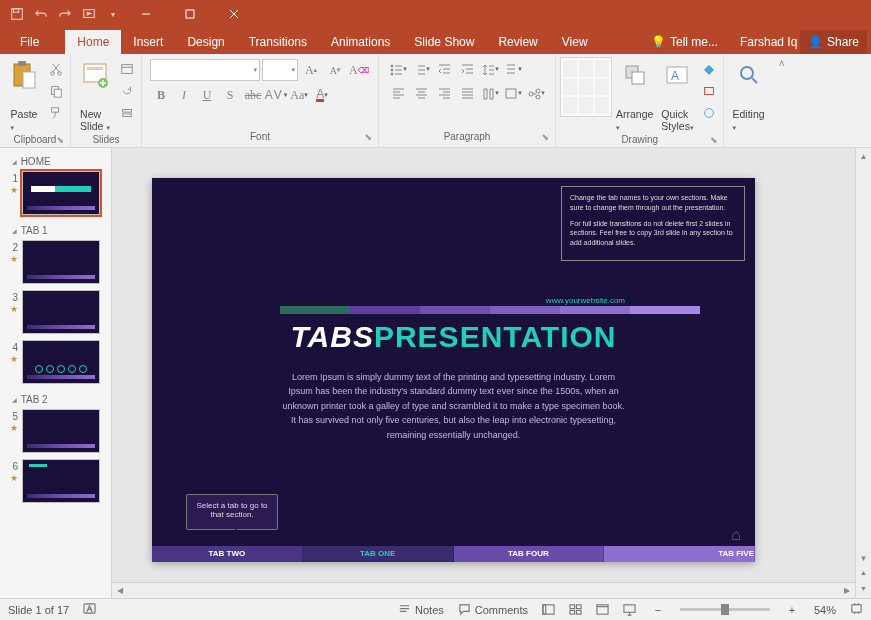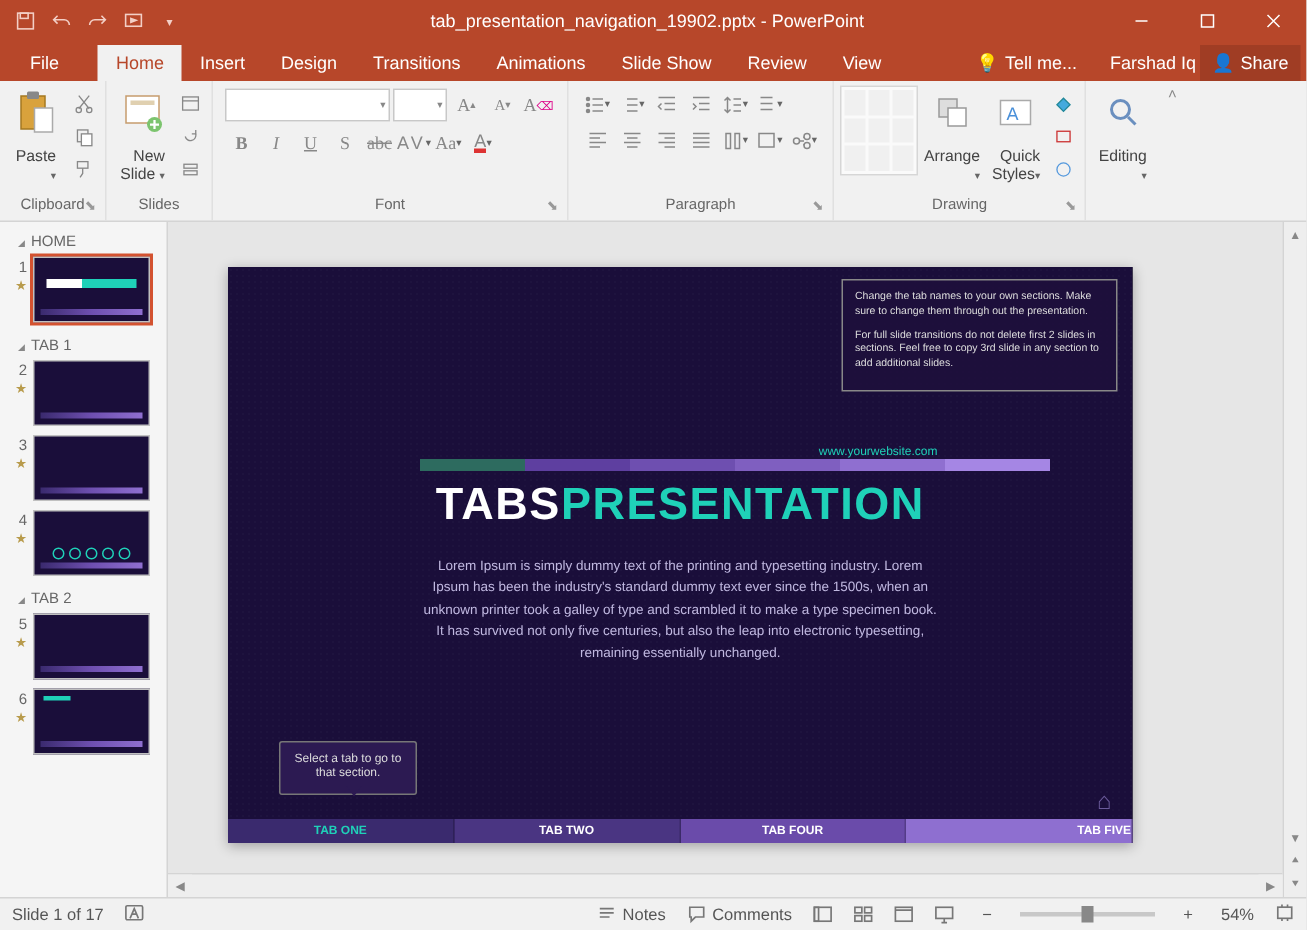--- a/index.html
+++ b/index.html
@@ -27,21 +27,21 @@
 
 
 .ribbon { height:94px; background:#f1f1f1; border-bottom:1px solid #d4d4d4; display:flex; font-size:11px; color:#444; }
 .group { display:flex; flex-direction:column; border-right:1px solid #e0e0e0; padding:3px 4px 0; }
 .group-body { flex:1; display:flex; align-items:flex-start; }
 .group-label { height:16px; text-align:center; font-size:10px; color:#666; position:relative; }
 .group-label .launcher { position:absolute; right:2px; top:1px; font-size:9px; color:#999; }
 
 .bigbtn { display:flex; flex-direction:column; align-items:center; justify-content:flex-start; padding:2px 4px; min-width:38px; cursor:pointer; }
 .bigbtn .icon { width:32px; height:32px; display:flex; align-items:center; justify-content:center; }
-.bigbtn .lbl { font-size:10.5px; margin-top:8px; line-height:1.1; text-align:right; }
+.bigbtn .lbl { font-size:10.5px; margin-top:18px; line-height:1.1; text-align:left; }
 .dd { font-size:7px; color:#666; }
 
 .stack { display:flex; flex-direction:column; gap:2px; padding-top:2px; margin-left:2px; }
 .smallbtn { width:20px; height:20px; display:flex; align-items:center; justify-content:center; border:none; background:none; cursor:pointer; }
 .smallbtn svg { width:14px; height:14px; }
 
 .font-row { display:flex; align-items:center; gap:2px; }
 .font-sel { height:22px; border:1px solid #c8c8c8; background:#fff; font-size:11px; padding:0 14px 0 4px; color:#888; position:relative; }
 .font-sel .arr { position:absolute; right:2px; top:6px; font-size:7px; }
 .toolrow { display:flex; gap:1px; align-items:center; margin-top:4px; }
@@ -75,21 +75,21 @@
 .slideframe { position:absolute; left:40px; top:30px; width:603px; height:384px; background:#000; box-shadow:0 2px 8px rgba(0,0,0,.3);padding-left:12px; }
 .slide { position:absolute; inset:0; background:#1a0e3a; background-image:radial-gradient(rgba(255,255,255,.02) 1px,transparent 1px); background-size:4px 4px; color:#fff; }
 
 
 .note-box { position:absolute; top:8px; right:10px; width:184px; background:rgba(30,15,60,.9); border:1px solid #888; padding:6px 8px; font-size:7px; line-height:1.4; color:#ddd; }
 .note-box p { margin-bottom:6px; }
 .url { position:absolute; top:118px; right:130px; color:#1fd1b8; font-size:8px; }
 .stripe { position:absolute; top:128px; left:128px; width:420px; height:8px; display:flex; }
 .stripe span { flex:1; }
 .big-title { position:absolute; top:142px; left:0; right:0; text-align:center; font-size:30px; font-weight:900; letter-spacing:1px; }
-.big-title .t1 { color:#fff; font-family:"Arial Black",sans-serif; }
+.big-title .t1 { color:#fff; font-family:"Arial Black",sans-serif;font-style:italic; }
 .big-title .t2 { color:#1fd1b8; font-family:"Arial Black",sans-serif; }
 .desc { position:absolute; top:192px; left:130px; right:130px; text-align:center; font-size:9px; color:#c0b8e0; line-height:1.6; }
 .tip-l { position:absolute; left:34px; bottom:32px; width:92px; background:#2c1a52; border:1px solid #777; border-radius:2px; padding:6px 6px 10px; font-size:8px; text-align:center; color:#ddd; }
 .tip-l::after { content:""; position:absolute; bottom:-7px; left:44px; border:5px solid transparent; border-top:7px solid #2c1a52; }
 .tip-r { position:absolute; right:10px; bottom:40px; width:92px; background:#2c1a52; border:1px solid #777; border-radius:2px; padding:5px 5px 8px; font-size:7.5px; text-align:center; color:#ddd; line-height:1.3; }
 .tip-r::after { content:""; position:absolute; bottom:-7px; right:20px; border:5px solid transparent; border-top:7px solid #2c1a52; }
 .home-icon { position:absolute; right:14px; bottom:18px; color:#6a5a9a; font-size:16px; }
 .tabbar { position:absolute; left:0; right:0; bottom:0; height:16px; display:flex; }
 .tabbar div { flex:1; font-size:8px; font-weight:bold; text-align:center; line-height:16px; border-right:1px solid rgba(0,0,0,.2); }
 
@@ -134,21 +134,20 @@
         </svg>
       </button>
     <button>
         <svg viewBox="0 0 16 16">
           <rect x="2" y="3" width="12" height="9"></rect>
           <path d="M6 6l4 1.5L6 9z" fill="#f3cfc6"></path>
         </svg>
       </button>
     <button style="font-size:8px;color:#f3cfc6">▾</button>
   </div>
-  <div class="title">tab_presentation_navigation_19902.pptx - PowerPoint</div>
   <div class="wincontrols">
     <button>
         <svg viewBox="0 0 10 10">
           <path d="M1 5h8"></path>
         </svg>
       </button>
     <button>
         <svg viewBox="0 0 10 10">
           <rect x="1" y="1" width="8" height="8"></rect>
         </svg>
@@ -546,22 +545,22 @@
             <span style="background: rgb(143, 111, 208);"></span>
             <span style="background: rgb(165, 134, 228);"></span>
           </div>
         <div class="big-title">
           <span class="t1">TABS</span><span class="t2">PRESENTATION</span>
         </div>
         <div class="desc">Lorem Ipsum is simply dummy text of the printing and typesetting industry. Lorem Ipsum has been the industry's standard dummy text ever since the 1500s, when an unknown printer took a galley of type and scrambled it to make a type specimen book. It has survived not only five centuries, but also the leap into electronic typesetting, remaining essentially unchanged.</div>
         <div class="tip-l">Select a tab to go to that section.</div>
         <div class="home-icon">⌂</div>
         <div class="tabbar" id="tabbar">
+            <div style="background: rgb(74, 53, 130); color: rgb(255, 255, 255);">TAB TWO</div>
             <div style="background: rgb(58, 42, 110); color: rgb(31, 209, 184);">TAB ONE</div>
-            <div style="background: rgb(74, 53, 130); color: rgb(255, 255, 255);">TAB TWO</div>
             <div style="background: rgb(106, 75, 170); color: rgb(255, 255, 255);">TAB FOUR</div>
             <div style="background: rgb(142, 111, 208); color: rgb(255, 255, 255); text-align: right;">TAB FIVE</div>
           </div>
       </div>
     </div>
     <div class="vscroll">
       <button>▲</button>
       <div class="track"></div>
       <button>▼</button>
       <button>⯅</button>

